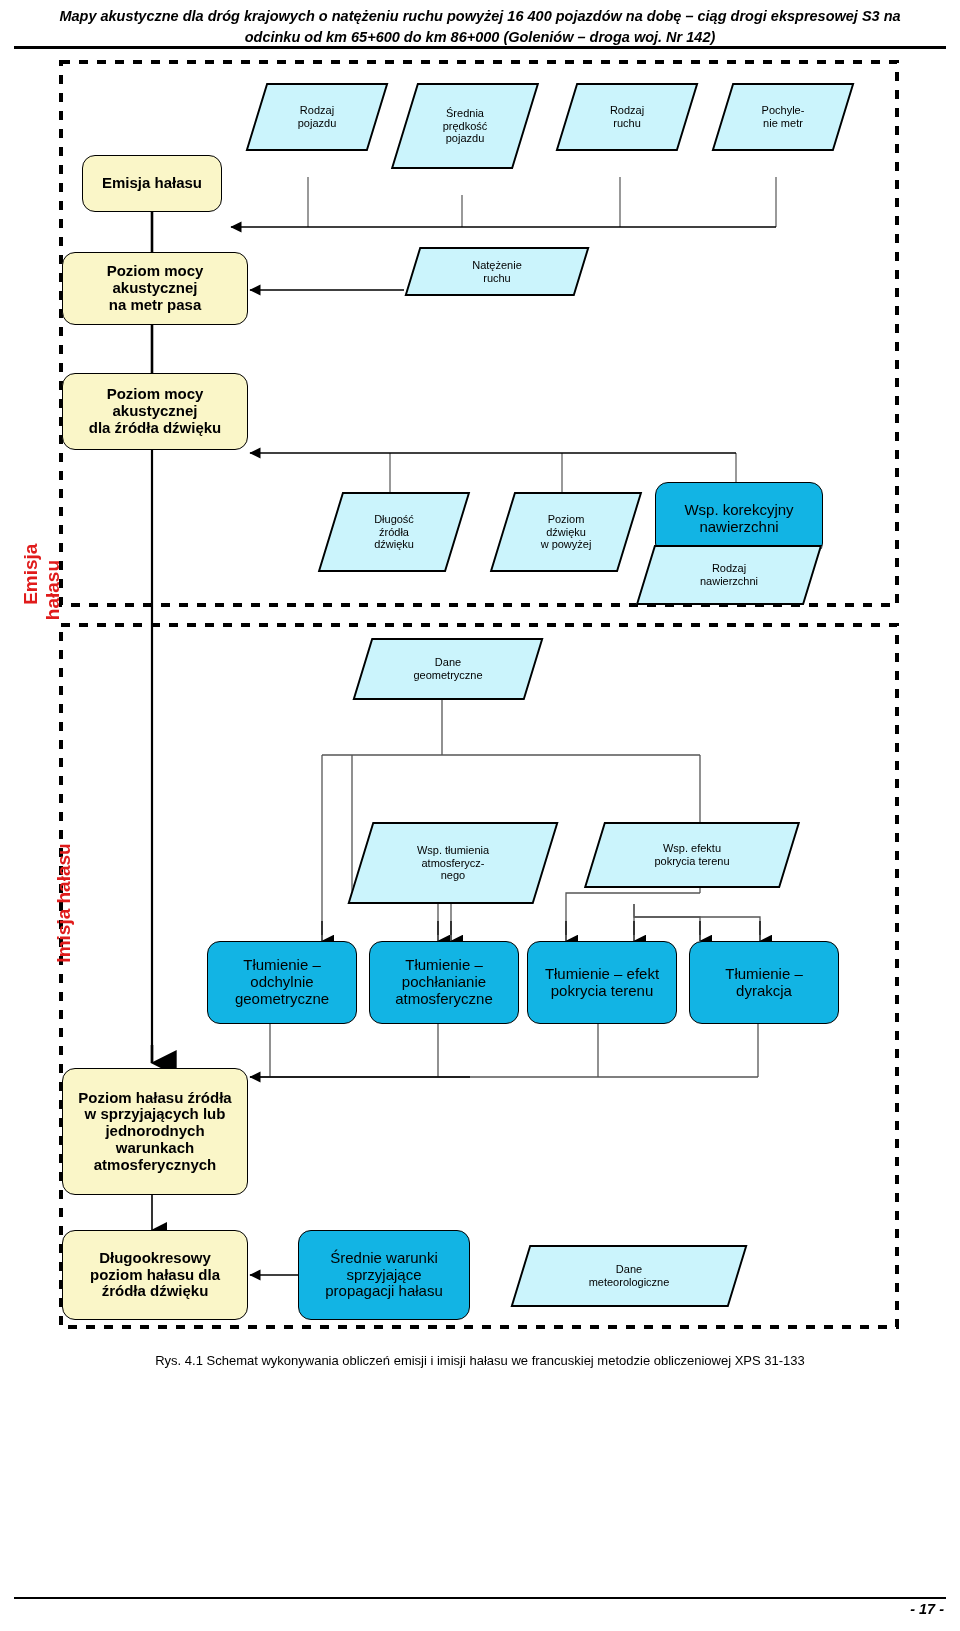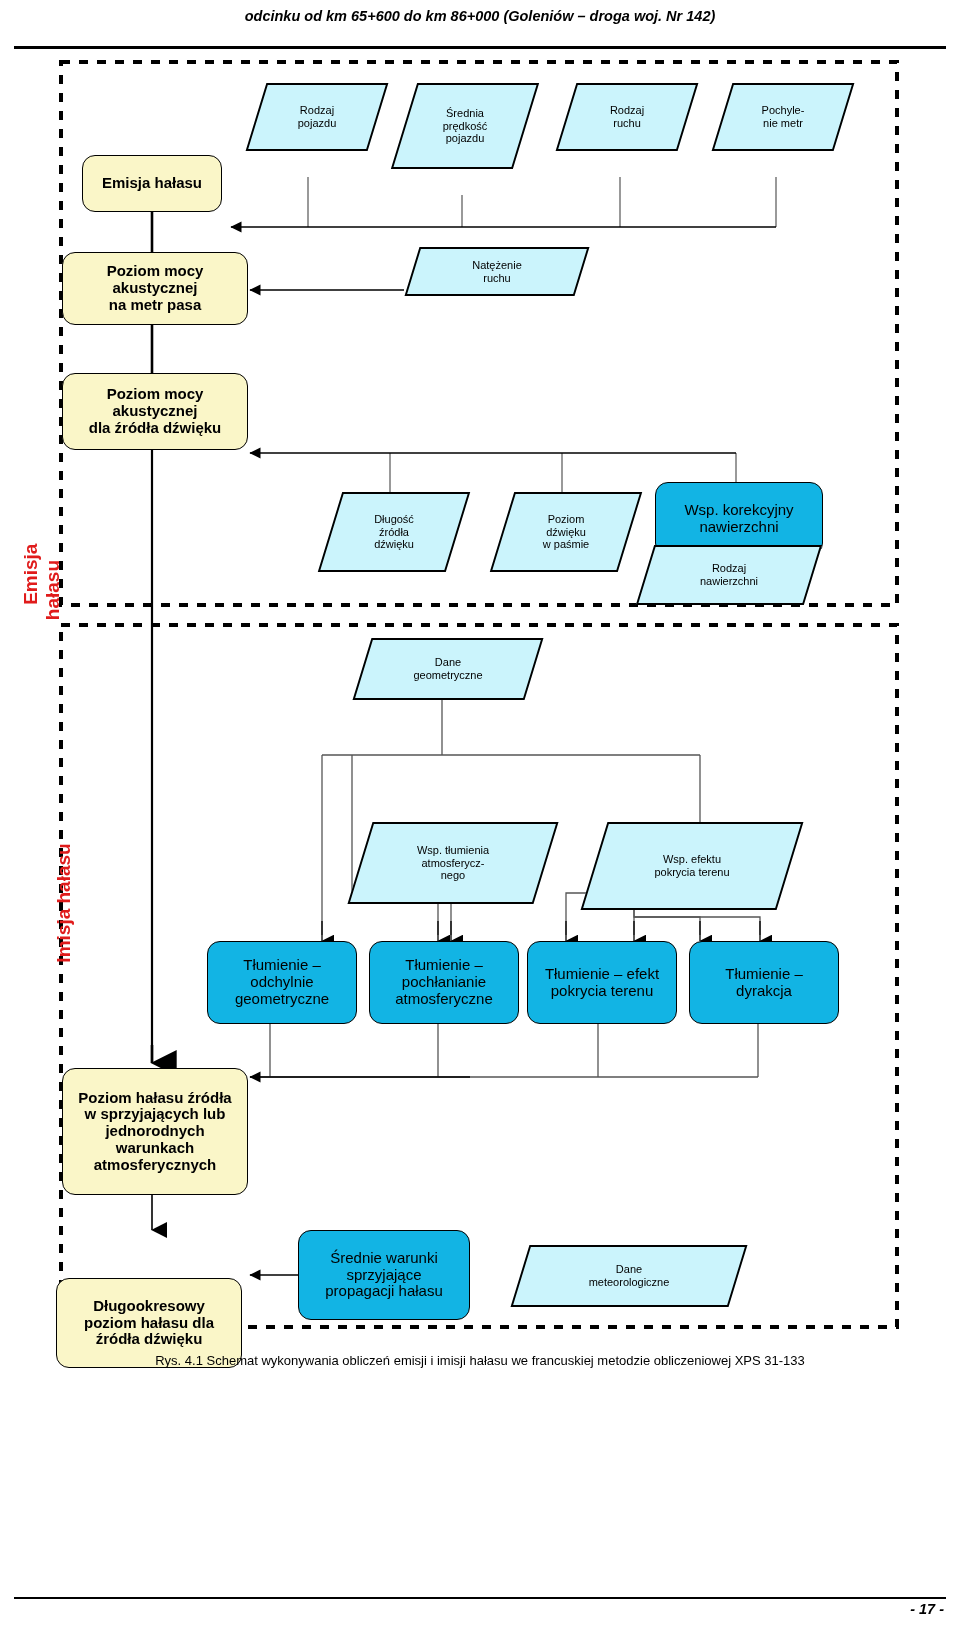--- a/index.html
+++ b/index.html
@@ -63,20 +63,21 @@
     position:absolute;left:55px;top:1352px;width:850px;text-align:center;
     font-size:13px;line-height:1.35;
   }
 </style>
 </head>
 <body>
 
 <div class="page">
 
   <div id="doc-header">
+    <div>Mapy akustyczne dla dróg krajowych o natężeniu ruchu powyżej 16 400 pojazdów na dobę – ciąg drogi ekspresowej S3 na</div>
     <div>odcinku od km 65+600 do km 86+000 (Goleniów – droga woj. Nr  142)</div>
   </div>
   <div id="header-rule"></div>
 
   <div id="diagram">
 
     <svg width="960" height="1290">
       <defs>
         <marker id="ar" markerWidth="9" markerHeight="9" refX="7.5" refY="4" orient="auto">
           <path d="M0,0 L8,4 L0,8 z" fill="#000"></path>
@@ -212,21 +213,21 @@
     <div class="para" style="left:330px;top:437px;width:128px;height:80px;">
       <div class="skin"></div>
       <div class="txt" style="white-space:pre-line;">Długość
 źródła
 dźwięku</div>
     </div>
     <div class="para" style="left:502px;top:437px;width:128px;height:80px;">
       <div class="skin"></div>
       <div class="txt" style="white-space:pre-line;">Poziom
 dźwięku
-w paśmie</div>
+w powyżej</div>
     </div>
 
     <div class="node box cyan" style="left:655px;top:427px;width:168px;height:74px;">
       <span style="white-space:pre-line;">Wsp. korekcyjny
 nawierzchni</span>
     </div>
     <div class="para" style="left:645px;top:490px;width:168px;height:60px;">
       <div class="skin"></div>
       <div class="txt" style="white-space:pre-line;">Rodzaj
 nawierzchni</div>
@@ -237,21 +238,21 @@
       <div class="txt" style="white-space:pre-line;">Dane
 geometryczne</div>
     </div>
 
     <div class="para" style="left:360px;top:767px;width:186px;height:82px;">
       <div class="skin"></div>
       <div class="txt" style="white-space:pre-line;">Wsp. tłumienia
 atmosferycz-
 nego</div>
     </div>
-    <div class="para" style="left:594px;top:767px;width:196px;height:88px;">
+    <div class="para" style="left:594px;top:767px;width:196px;height:66px;">
       <div class="skin"></div>
       <div class="txt" style="white-space:pre-line;">Wsp. efektu
 pokrycia terenu</div>
     </div>
 
     <div class="node box cyan" style="left:207px;top:886px;width:150px;height:83px;">
       <span style="white-space:pre-line;">Tłumienie –
 odchylnie
 geometryczne</span>
     </div>
@@ -269,21 +270,21 @@
 dyrakcja</span>
     </div>
 
     <div class="node box yellow" style="left:62px;top:1013px;width:186px;height:127px;">
       <span style="white-space:pre-line;">Poziom hałasu źródła
 w sprzyjających lub
 jednorodnych
 warunkach
 atmosferycznych</span>
     </div>
-    <div class="node box yellow" style="left:56px;top:1175px;width:186px;height:90px;margin-top:48px;">
+    <div class="node box yellow" style="left:62px;top:1175px;width:186px;height:90px;">
       <span style="white-space:pre-line;">Długookresowy
 poziom hałasu dla
 źródła dźwięku</span>
     </div>
     <div class="node box cyan" style="left:298px;top:1175px;width:172px;height:90px;">
       <span style="white-space:pre-line;">Średnie warunki
 sprzyjające
 propagacji hałasu</span>
     </div>
     <div class="para" style="left:520px;top:1190px;width:218px;height:62px;">

